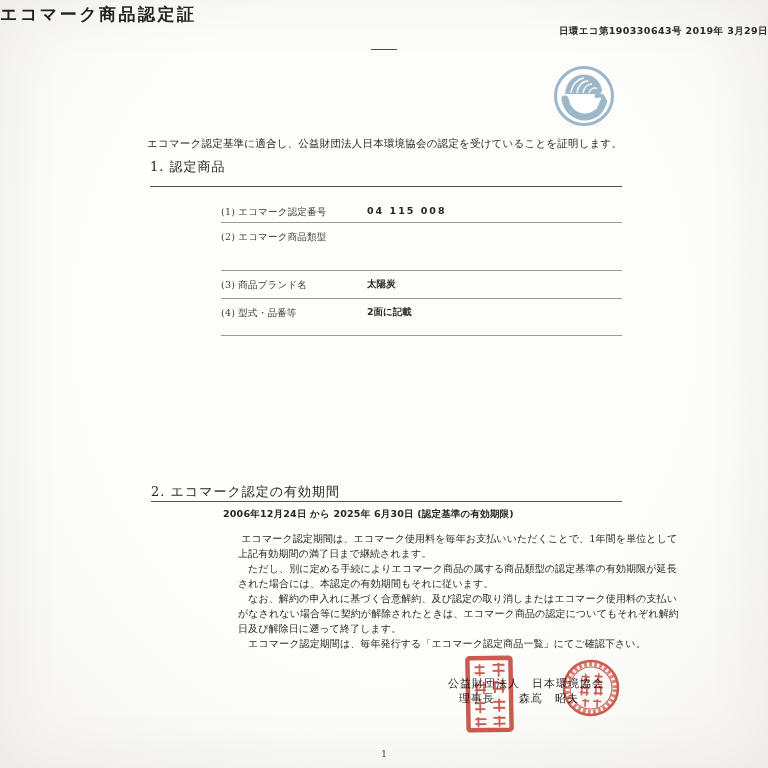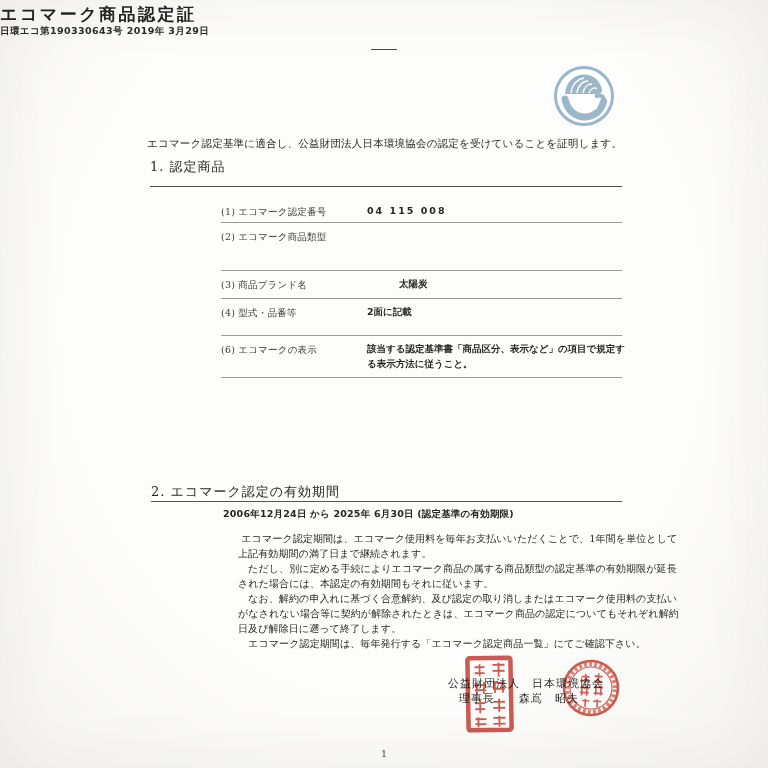--- a/index.html
+++ b/index.html
@@ -14,21 +14,21 @@
     background:radial-gradient(ellipse at 50% 42%, #fdfdfb 55%, #f5f4f0 100%);
     box-shadow:inset 0 0 70px rgba(60,55,45,.06);
   }
   .abs{position:absolute;}
   
   .title{
     top:3px;left:0;width:768px;text-align:left;
     font-size:17px;font-weight:bold;letter-spacing:2.5px;color:#222;
   }
   .subtitle{
-    top:25px;left:0;width:768px;text-align:left;
+    top:25px;left:0;width:768px;text-align:right;
     font-family:"DejaVu Sans","Liberation Sans",sans-serif;
     font-size:9.5px;font-weight:bold;letter-spacing:.4px;color:#2a2a2a;
   }
   .center-rule{top:49px;left:371px;width:26px;border-top:1.4px solid #4a4a4a;height:0;}
   
   .logo{top:64px;left:551px;width:66px;height:66px;}
   
   .statement{top:137px;left:147px;width:500px;font-size:10.5px;letter-spacing:.2px;color:#262626;}
   
   .sec-heading{font-size:13px;letter-spacing:1px;color:#262626;}
@@ -46,21 +46,21 @@
   .trow.last{border-bottom:none;}
   .tlabel{
     width:146px;flex:0 0 146px;font-size:9.5px;color:#3a3a3a;
     padding-top:8px;letter-spacing:.2px;
   }
   .tvalue{
     flex:1;font-family:"DejaVu Sans","Liberation Sans",sans-serif;
     font-size:9.5px;font-weight:bold;color:#252525;
     padding-top:5px;white-space:pre;line-height:15px;
   }
-  .r0{height:25px;margin-top:11px;} .r1{height:48px;} .r2{height:28px;gap:32px;} .r3{height:37px;}
+  .r0{height:25px;margin-top:11px;} .r1{height:48px;} .r2{height:28px;} .r3{height:37px;}
   .r4{height:33px;} .r5{height:42px;} .r6{height:36px;}
   .r0 .tvalue{letter-spacing:2px;}
   
   .sec2-rule{top:501px;left:151px;width:471px;border-top:1.2px solid #555;height:0;}
   .validity{
     top:508px;left:223px;
     font-family:"DejaVu Sans","Liberation Sans",sans-serif;
     font-size:9.5px;font-weight:bold;color:#252525;letter-spacing:.2px;
   }
   .terms{
@@ -117,25 +117,20 @@
       <div class="tlabel">(2) エコマーク商品類型</div>
     </div>
     <div class="trow r2">
       <div class="tlabel">(3) 商品ブランド名</div>
       <div class="tvalue">太陽炭</div>
     </div>
     <div class="trow r3">
       <div class="tlabel">(4) 型式・品番等</div>
       <div class="tvalue">2面に記載</div>
     </div>
-    <div class="trow r5">
-      <div class="tlabel">(6) エコマークの表示</div>
-      <div class="tvalue">該当する認定基準書「商品区分、表示など」の項目で規定す
-る表示方法に従うこと。</div>
-    </div>
     <div class="trow r6 last">
       <div class="tvalue"></div>
     </div>
   </div>
 
   <div class="abs sec-heading sec2-heading">2. エコマーク認定の有効期間</div>
   <div class="abs sec2-rule"></div>
   <div class="abs validity">2006年12月24日 から 2025年 6月30日 (認定基準の有効期限)</div>
   <div class="abs terms"> エコマーク認定期間は、エコマーク使用料を毎年お支払いいただくことで、1年間を単位として
 上記有効期間の満了日まで継続されます。

